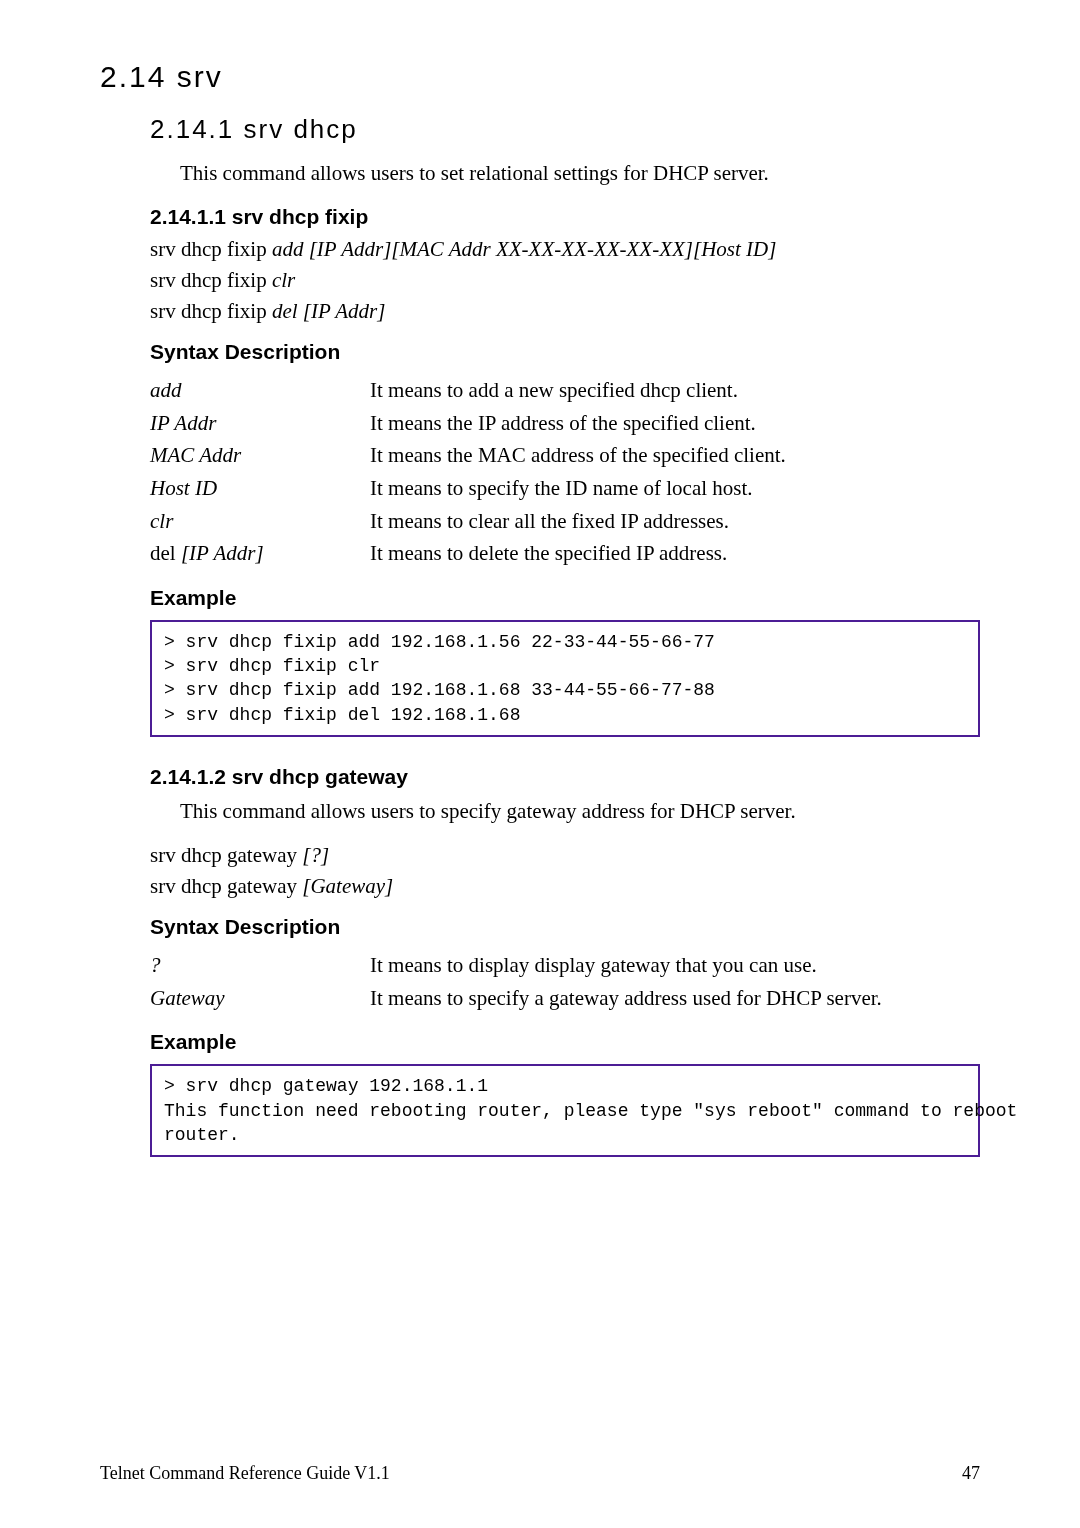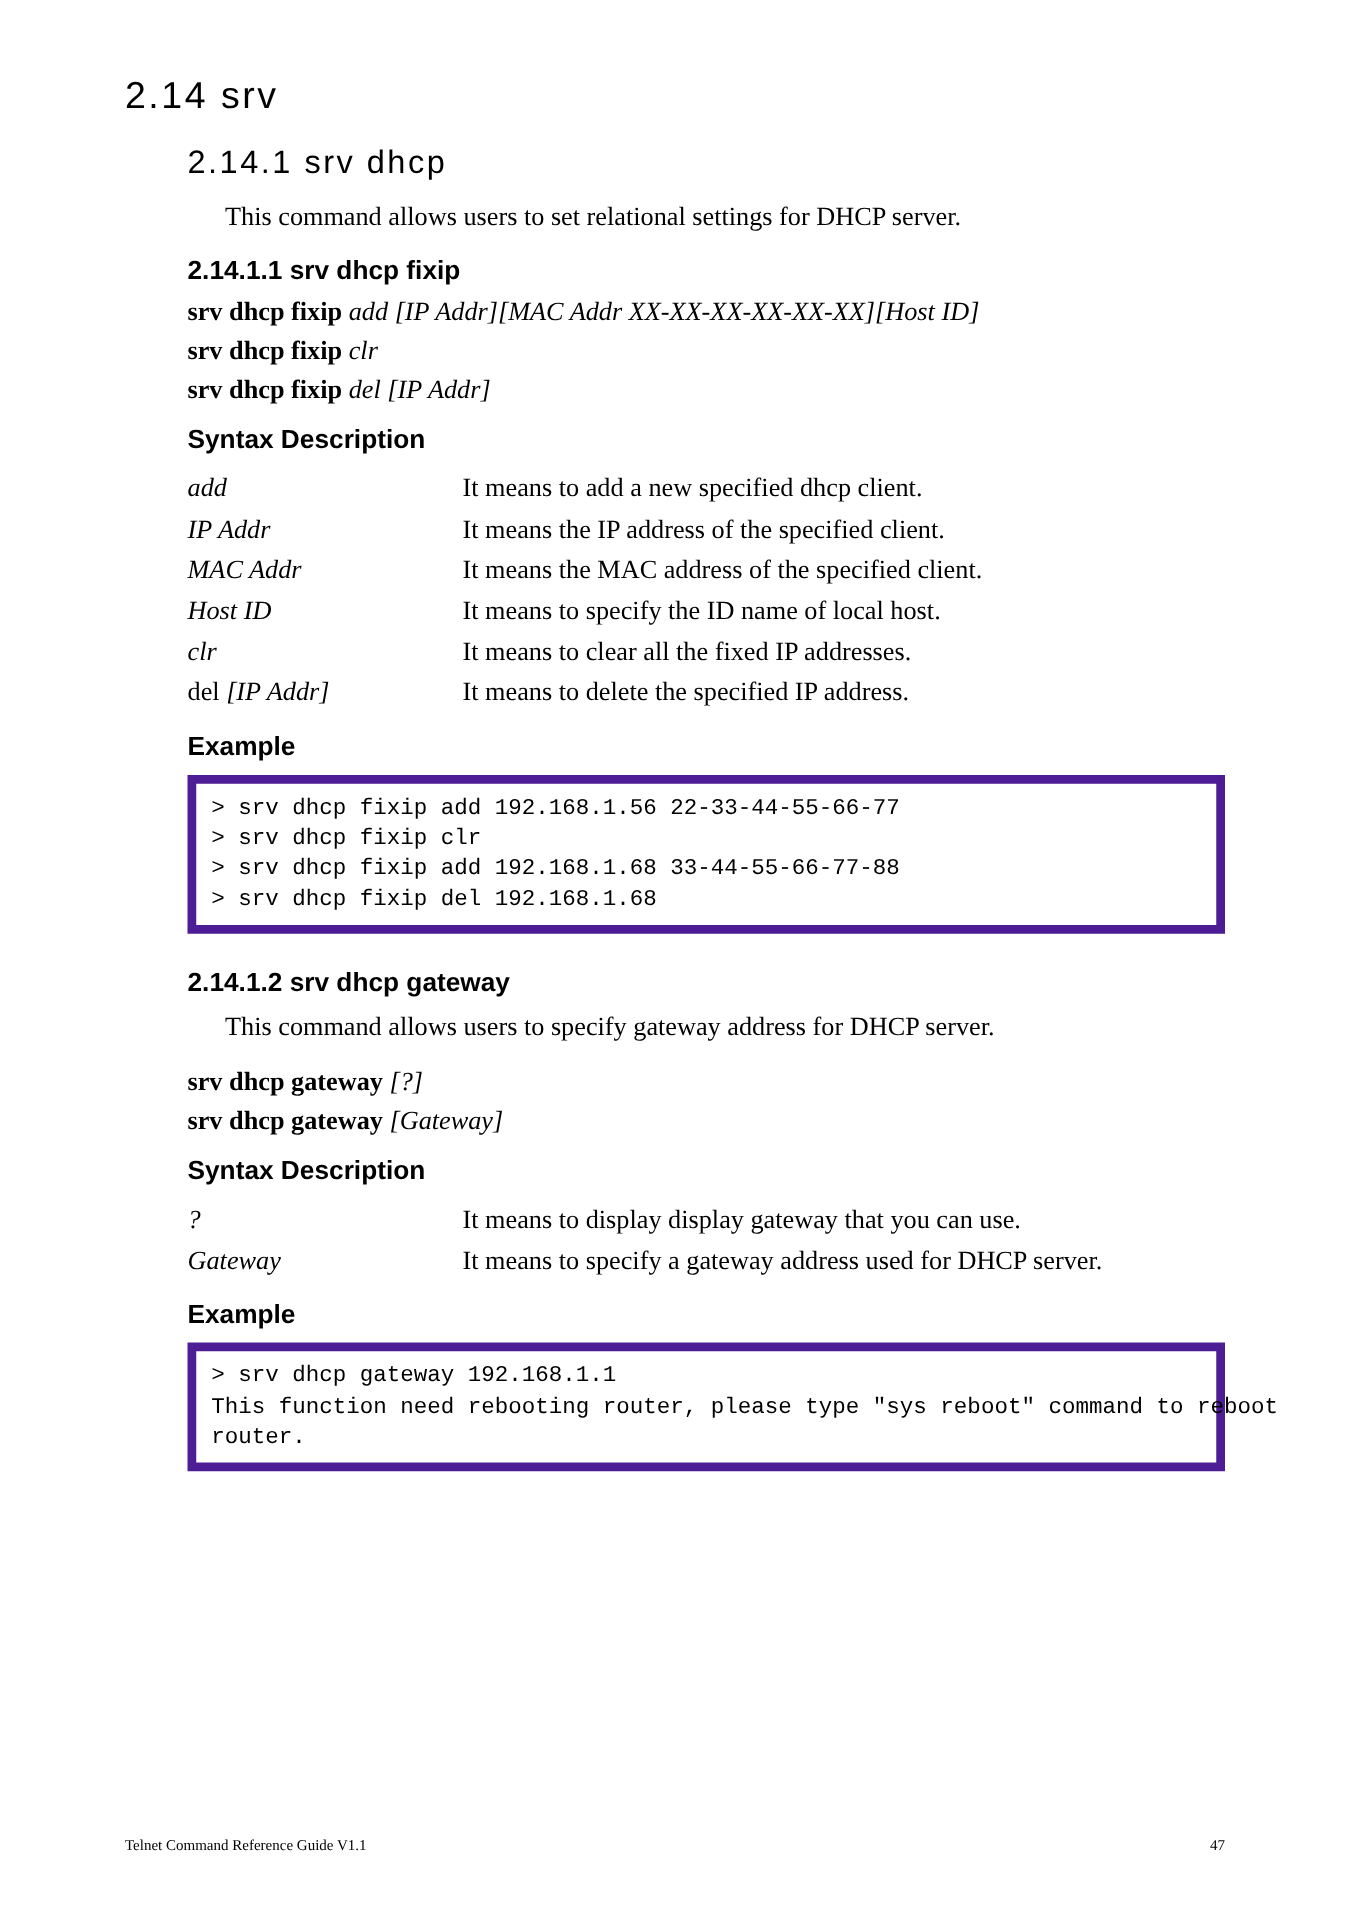--- a/index.html
+++ b/index.html
@@ -36,21 +36,21 @@
     font-weight: bold;
     font-size: 21px;
     margin-left: 50px;
     margin-bottom: 8px;
   }
   .cmd-line {
     font-size: 21px;
     margin-left: 50px;
     margin-bottom: 6px;
   }
-  .cmd-line .b { font-weight: bold; }
+  .cmd-line .b { font-weight: normal; }
   .cmd-line .i { font-style: italic; }
   .h4 {
     font-family: Arial, Helvetica, sans-serif;
     font-weight: bold;
     font-size: 21px;
     margin-left: 50px;
     margin-top: 16px;
     margin-bottom: 10px;
   }
   .def-row {
@@ -59,37 +59,37 @@
     font-size: 21px;
     line-height: 1.55;
   }
   .def-term {
     flex: 0 0 220px;
     font-style: italic;
   }
   .def-desc { flex: 1; }
   .code-box {
     margin-left: 50px;
-    border: 7px solid #4c1d95;
+    border: 2px solid #4c1d95;
     padding: 8px 12px;
     font-family: "Courier New", Courier, monospace;
     font-size: 18px;
     line-height: 1.35;
     white-space: pre;
     margin-top: 4px;
     margin-bottom: 28px;
   }
   .footer {
     position: absolute;
     bottom: 44px;
     left: 100px;
     right: 100px;
     display: flex;
     justify-content: space-between;
-    font-size: 12px;
+    font-size: 18px;
     margin-top: 16px;
   }
 </style>
 </head>
 <body>
 
 <div class="h1">2.14 srv</div>
 
 <div class="h2">2.14.1 srv dhcp</div>
 

